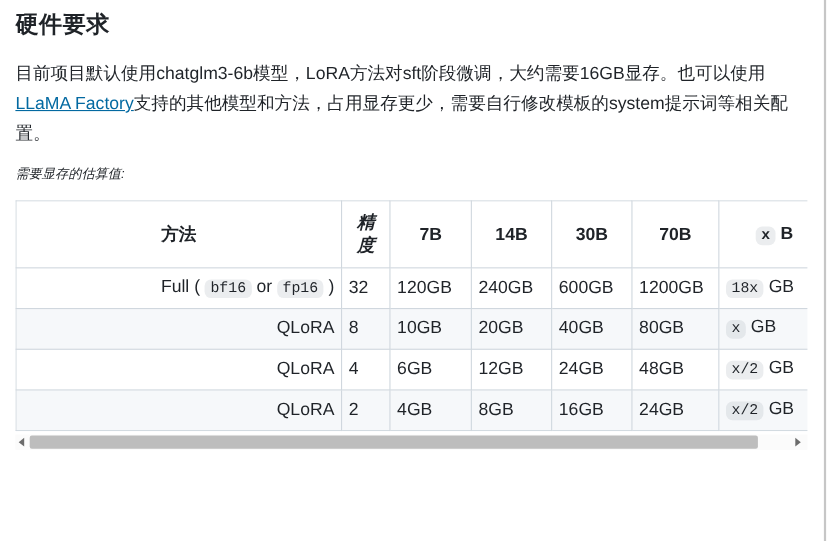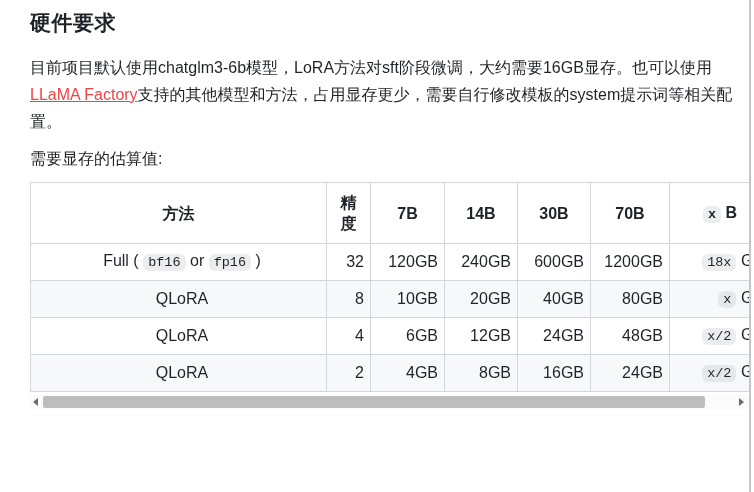--- a/index.html
+++ b/index.html
@@ -4,46 +4,47 @@
 <style>
   html, body { margin: 0; padding: 0; }
   body {
     width: 754px; height: 492px;
     background: #ffffff;
     color: #1f2328;
     font-family: "Liberation Sans", "DejaVu Sans", sans-serif;
     position: relative;
     overflow: hidden;
   }
-  .page { padding-left: 30px; }
+  .page { padding-left: 14px; }
 
   h1.doc-title {
     margin: 10px 0 0 0;
     font-size: 21px;
     line-height: 26px;
     font-weight: 700;
     letter-spacing: 0.5px;
   }
 
   p.intro {
     margin: 18px 0 0 0;
     width: 704px;
     font-size: 16px;
     line-height: 27px;
   }
   p.intro a {
-    color: #ef4444;
+    color: #0369a1;
     text-decoration: underline;
     cursor: pointer;
   }
 
   p.estimate {
     margin: 10px 0 0 0;
-    font-size: 16px;
+    font-size: 12px;
     line-height: 27px;
+    font-style: italic;
   }
 
   .table-wrap { margin-top: 10px; width: 720px; }
   .table-clip { width: 720px; overflow: hidden; }
 
   table.mem-table {
     border-collapse: collapse;
     table-layout: fixed;
     width: 740px;
     font-size: 16px;
@@ -54,29 +55,30 @@
   .mem-table th {
     font-weight: 700;
     text-align: center;
     padding: 9px 6px;
     line-height: 21px;
     background: #ffffff;
   }
   .mem-table th:nth-child(2) {
     word-break: break-all;
     padding: 9px 13px;
+    font-style: italic;
   }
   .mem-table td {
     padding: 7px 6px;
     line-height: 20px;
+    text-align: left;
+    white-space: nowrap;
+  }
+  .mem-table td:first-child {
     text-align: right;
-    white-space: nowrap;
-  }
-  .mem-table td:first-child {
-    text-align: center;
     padding-left: 13px;
   }
   .mem-table tbody tr:nth-child(even) { background: #f6f8fa; }
 
   .mem-table code, .mem-table th code {
     font-family: "Liberation Mono", "DejaVu Sans Mono", monospace;
     font-size: 13.5px;
     background: rgba(175,184,193,0.25);
     border-radius: 6px;
     padding: 1px 5px;

